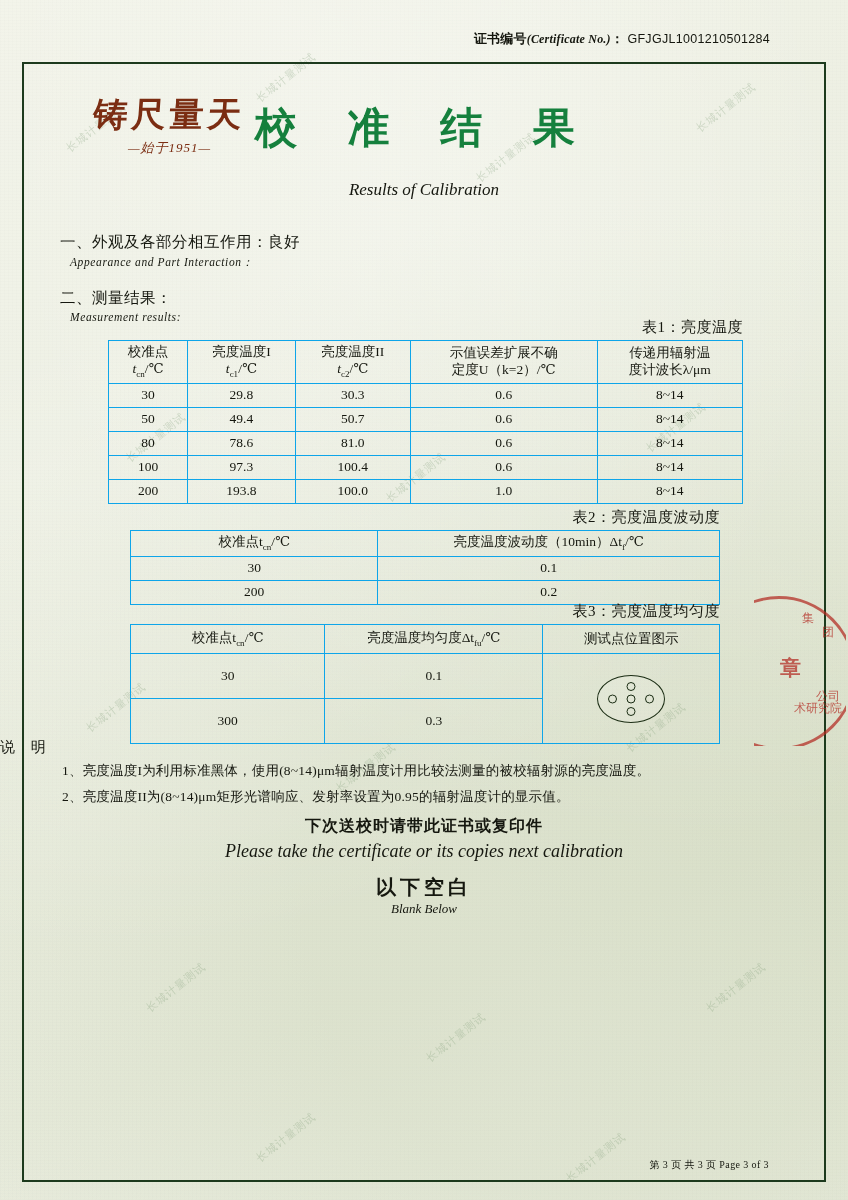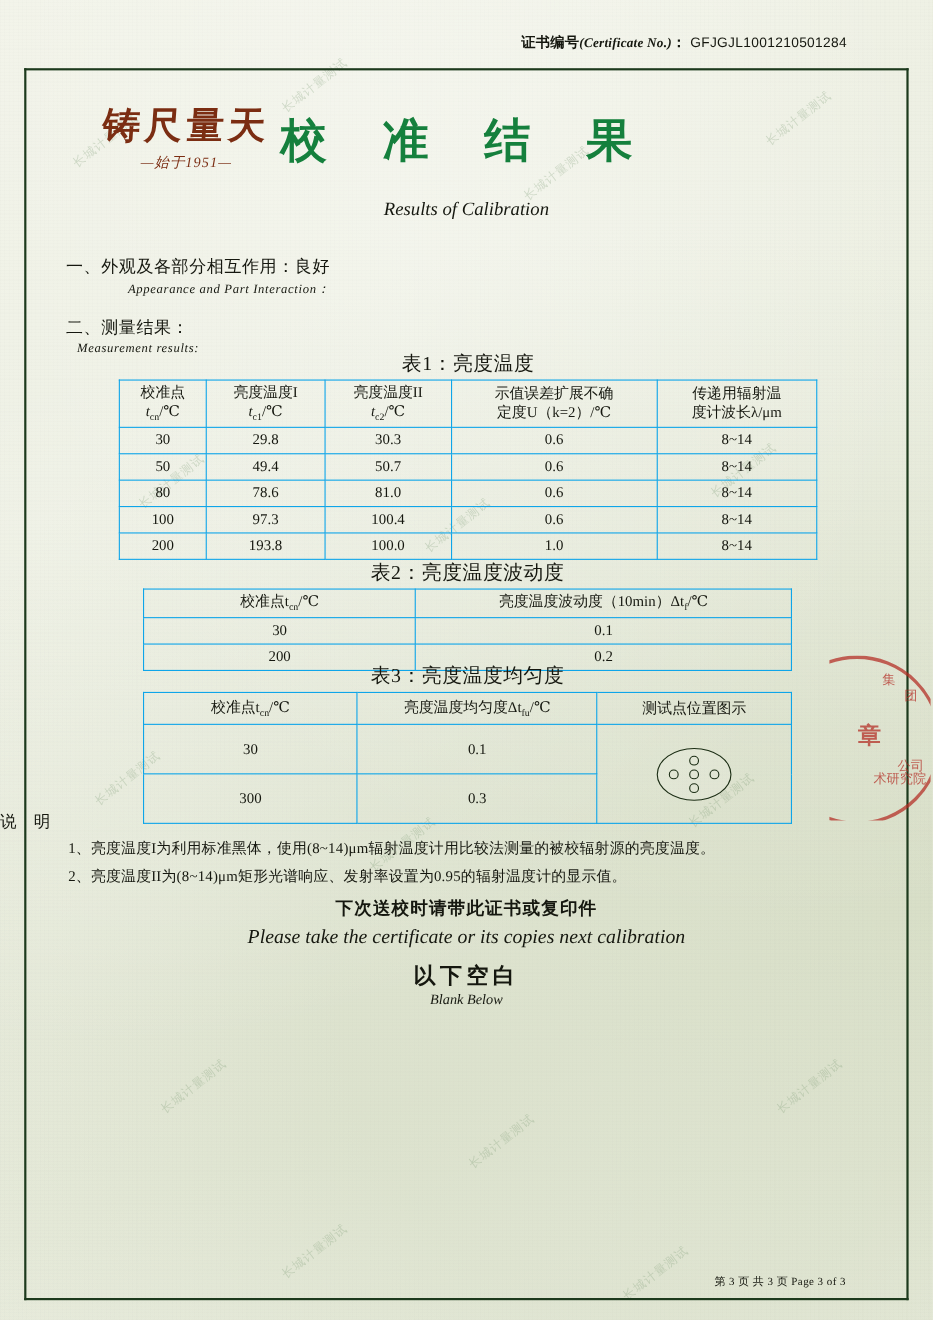--- a/index.html
+++ b/index.html
@@ -126,28 +126,27 @@
     left: 60px;
     font-size: 15px;
   }
   .section .cn { font-size: 15.5px; letter-spacing: 0.5px; }
   .section .en {
     font-size: 11.5px;
     font-style: italic;
     letter-spacing: 0.6px;
     margin-top: 2px;
     margin-left: 10px;
-    text-align: right;
   }
   #sec1 { top: 232px; }
   #sec2 { top: 288px; }
 
   .table-caption {
-    text-align: center;
-    font-size: 18px;
+    text-align: right;
+    font-size: 15px;
     margin-bottom: 3px;
     letter-spacing: 0.5px;
   }
 
   table.grid {
     border-collapse: collapse;
     width: 100%;
     font-size: 13.5px;
   }
   table.grid th, table.grid td {

